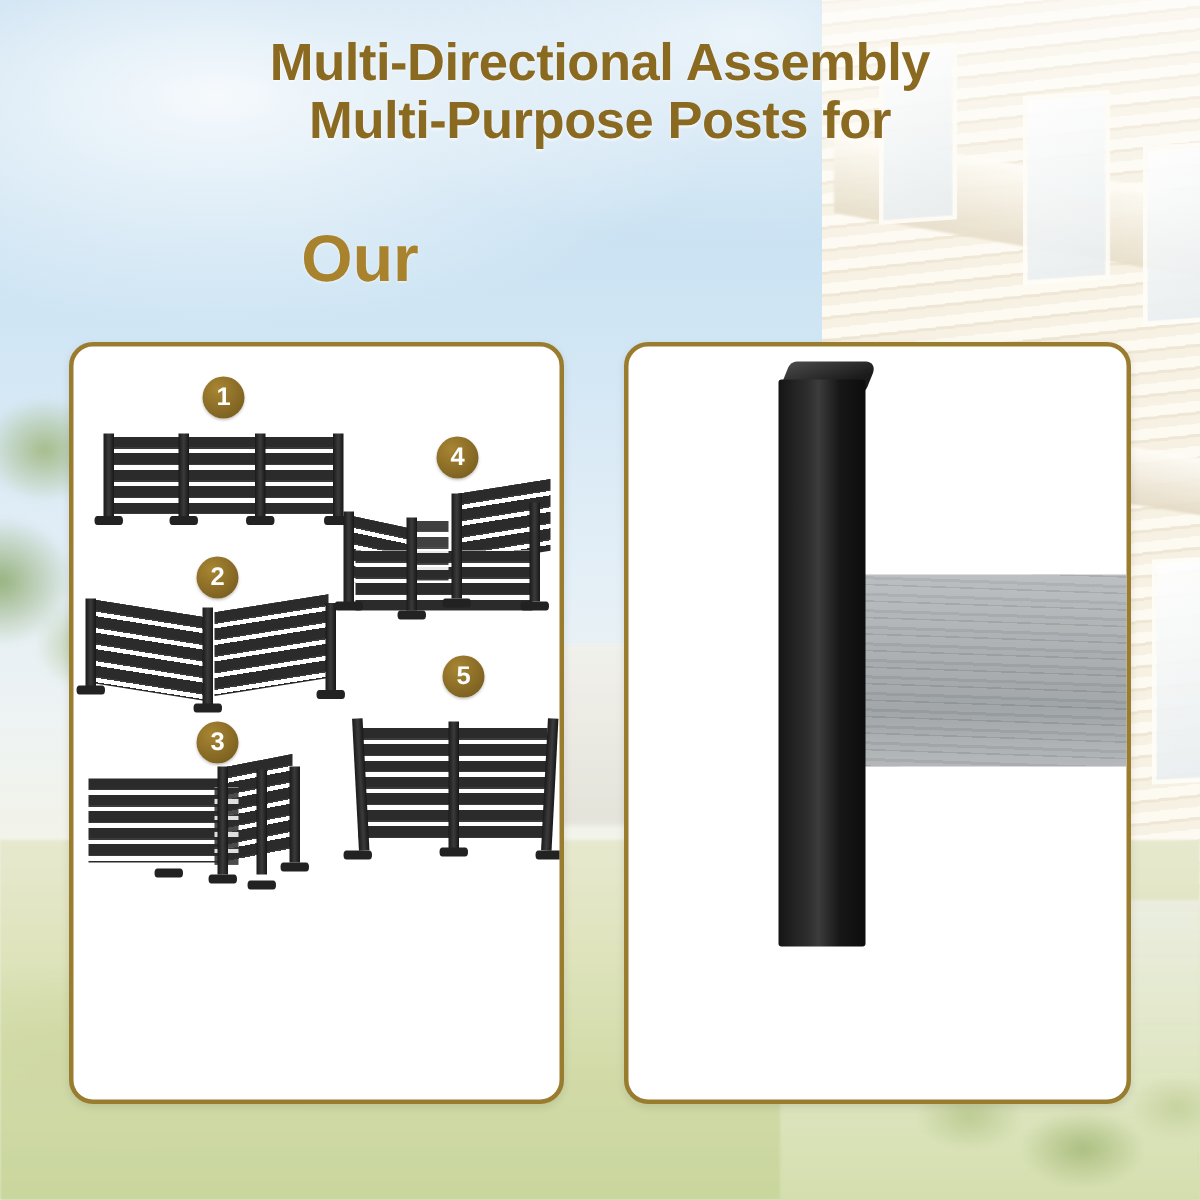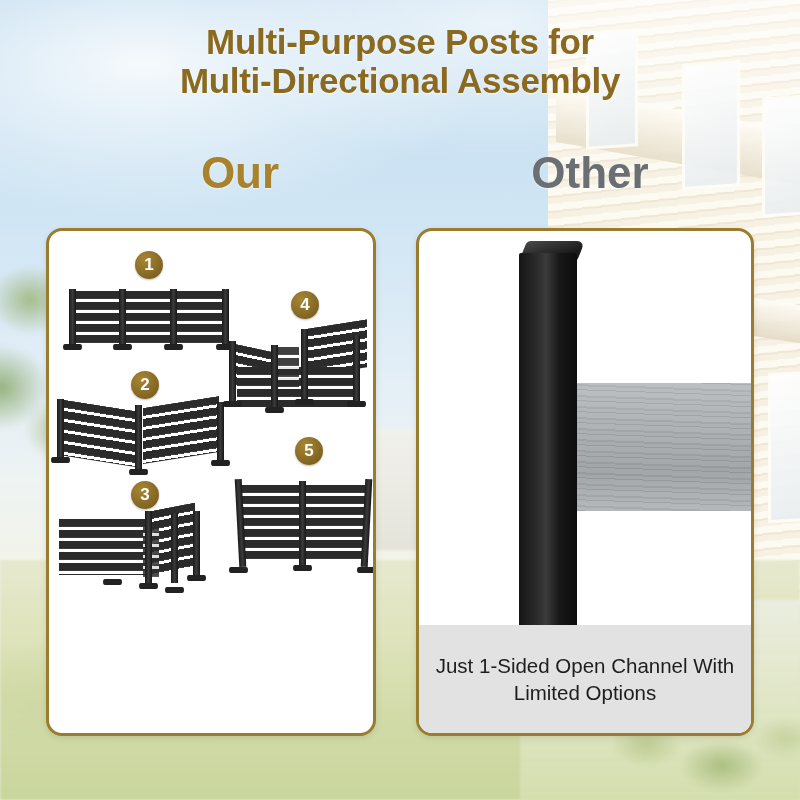--- a/index.html
+++ b/index.html
@@ -201,27 +201,26 @@
   <div class="win d"></div>
   <div class="win e"></div>
   <div class="foliage-l"></div>
   <div class="patio"></div>
   <div class="lawn"></div>
   <div class="lawn-r"></div>
   <div class="bush-br"></div>
 </div>
 
 <div id="title">
+  <div>Multi-Directional Assembly</div>
   <div>Multi-Purpose Posts for</div>
-  <div>Multi-Directional Assembly</div>
 </div>
 
 <div id="vsrow">
   <div class="vs-our">Our</div>
-  <div class="vs-other">Other</div>
 </div>
 
 <div class="panel" id="panel-left">
   <div class="panel-stage">
 
     <div class="badge" style="left:86px; top:20px;">1</div>
 
     <div class="fence" style="left:18px; top:58px; width:164px; height:62px;">
       <div class="slatwall" style="left:5px; top:2px; width:154px; height:52px;"></div>
       <div class="post" style="left:2px;  top:0;  height:56px;"></div>
@@ -293,14 +292,13 @@
 
   </div>
 </div>
 
 <div class="panel" id="panel-right">
   <div class="panel-stage">
     <div class="wood-board"></div>
     <div class="metal-post-top"></div>
     <div class="metal-post"></div>
   </div>
-  <div class="caption">Just 1-Sided Open Channel With Limited Options</div>
 </div>
 
 </body></html>

